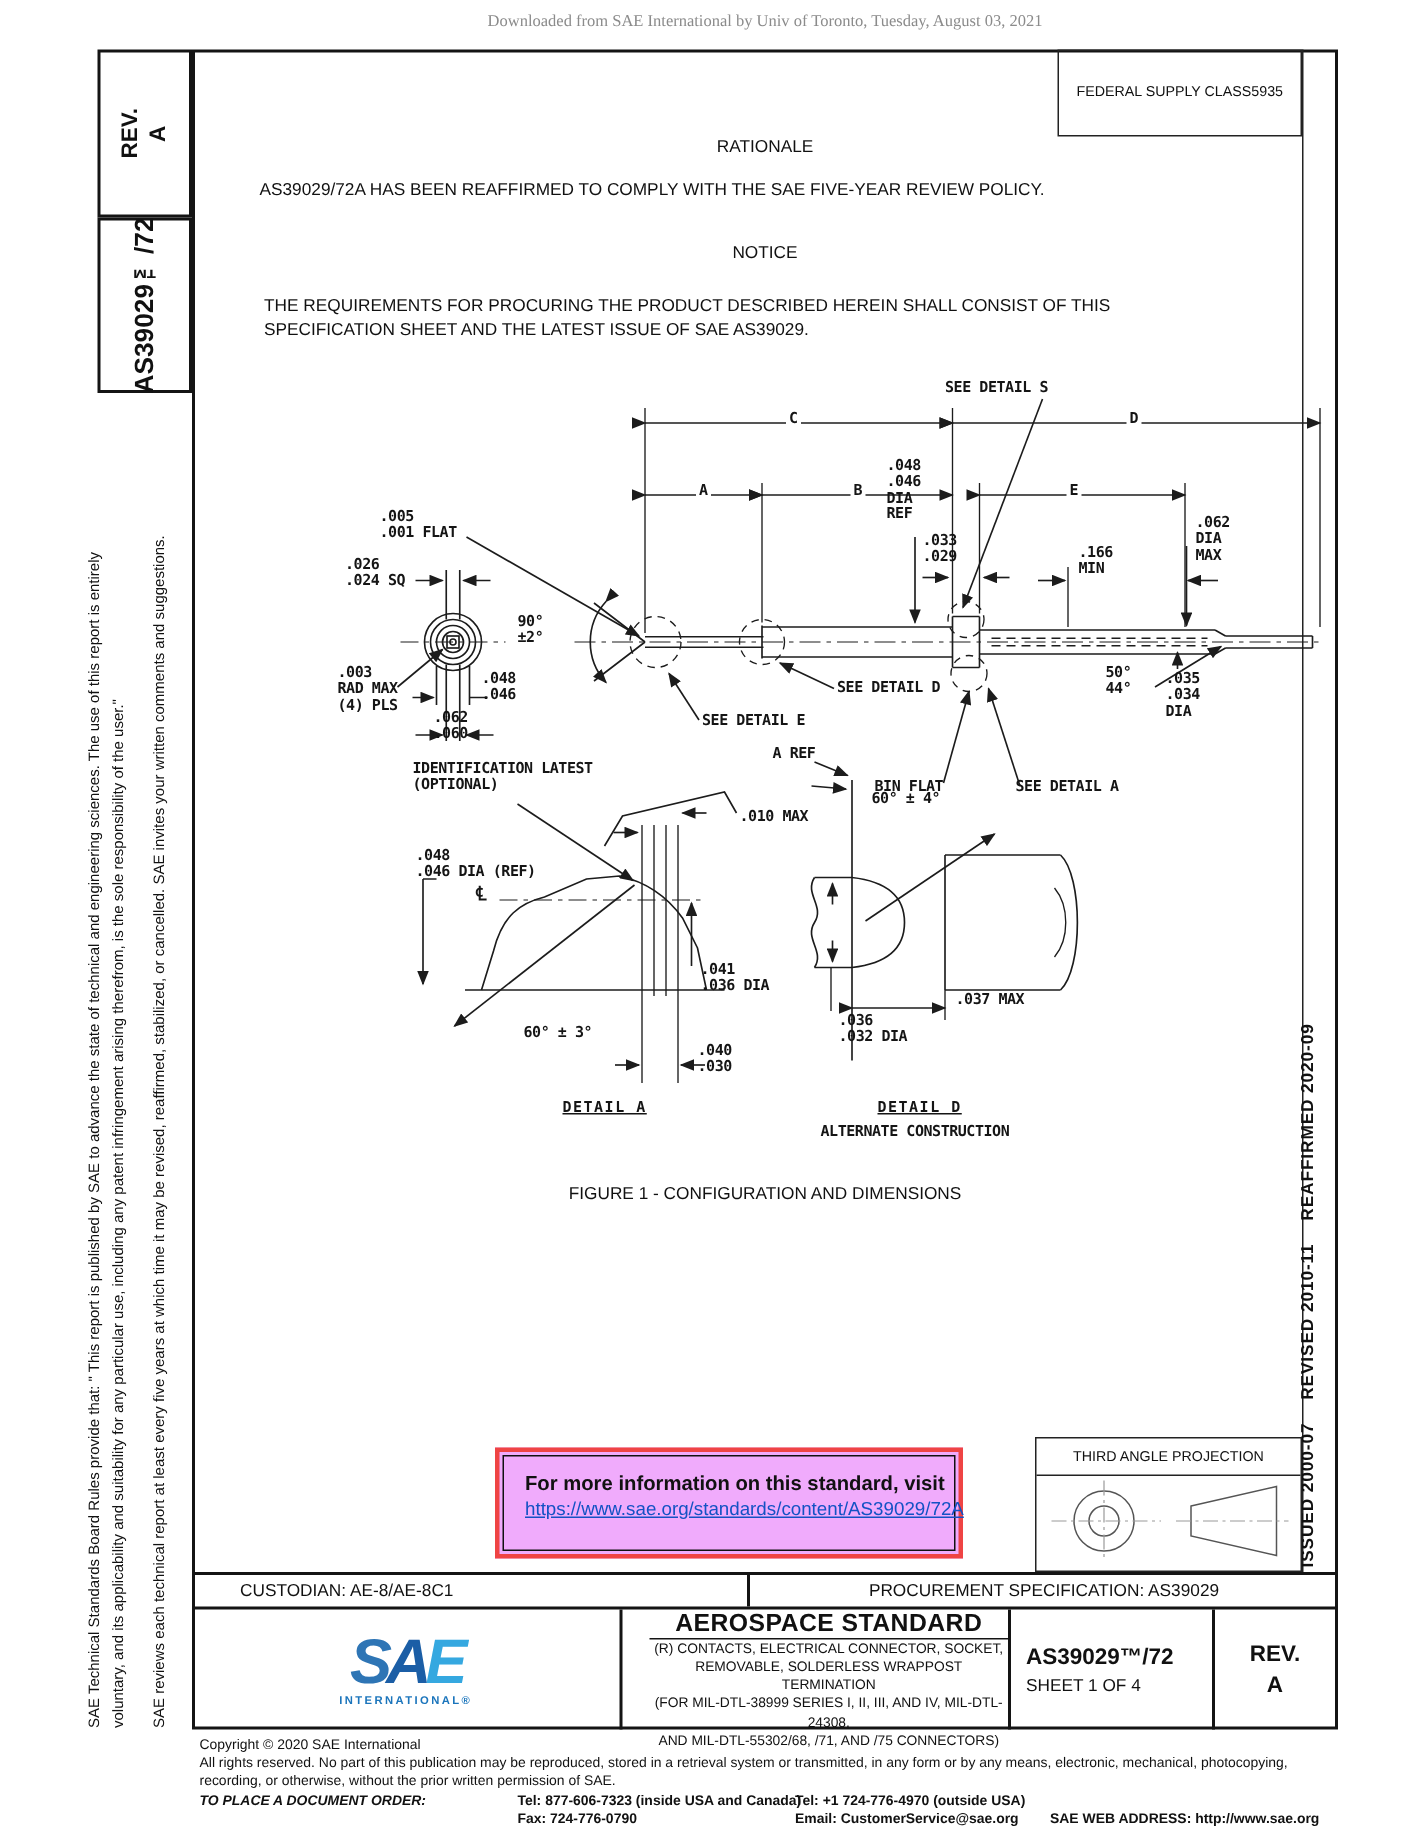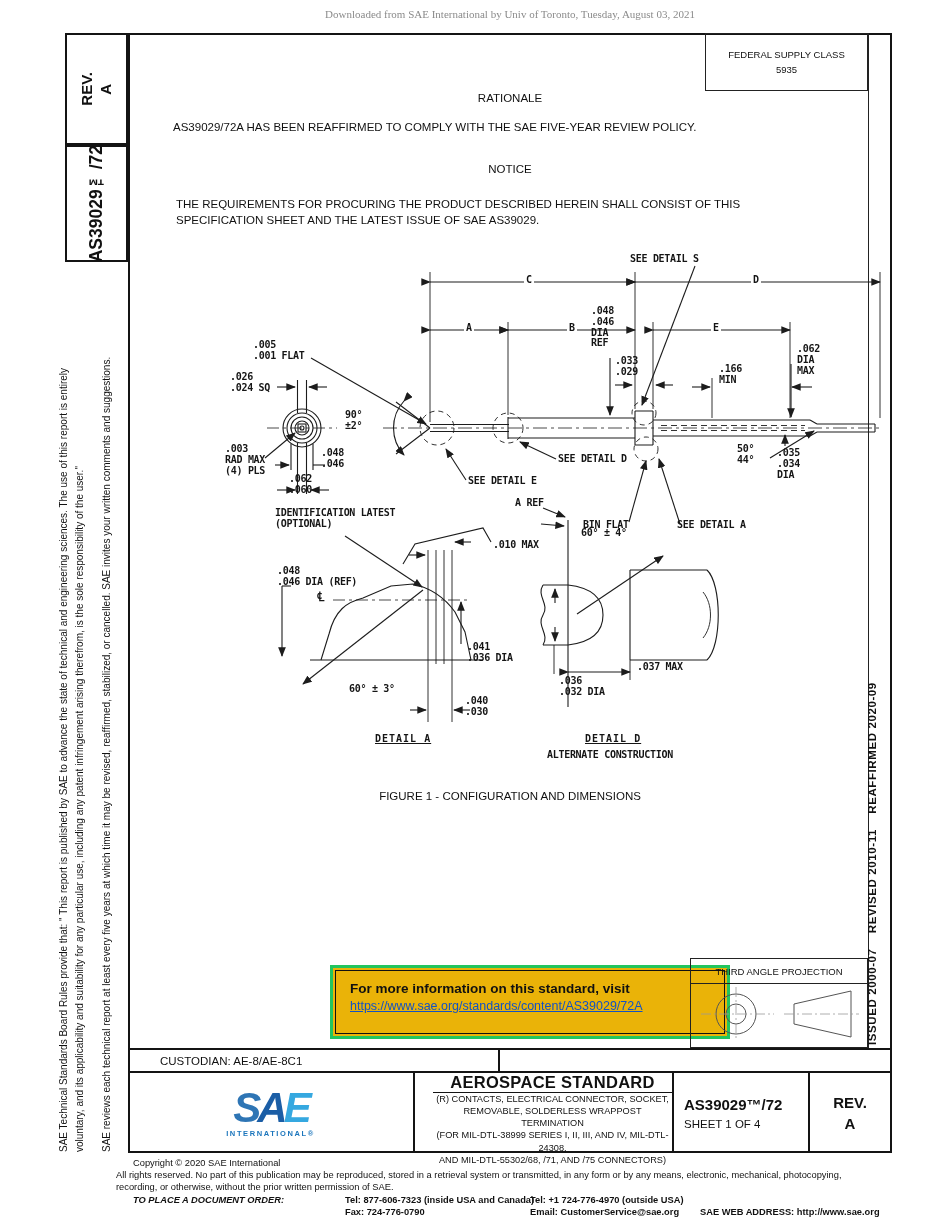--- a/index.html
+++ b/index.html
@@ -6,21 +6,21 @@
   #page{position:relative;width:950px;height:1230px;background:#fff;overflow:hidden;
         font-family:"Liberation Sans",sans-serif;color:#111;}
   .abs{position:absolute;}
   
   .dl-note{left:130px;top:8px;width:760px;text-align:center;font-family:"Liberation Serif",serif;
            font-size:11px;color:#8b8b8b;}
   
   .main-frame{left:128px;top:33px;width:764px;height:1120px;border:2.5px solid #141414;box-sizing:border-box;}
   .strip-line{left:868px;top:33px;width:0;height:1015px;border-left:1.5px solid #222;}
   .fsc-box{left:705px;top:33px;width:163px;height:58px;border:1.5px solid #222;box-sizing:border-box;
-           display:flex;flex-direction:column;align-items:center;justify-content:center;font-size:9.5px;line-height:1.6;}
+           display:flex;flex-direction:row;align-items:center;justify-content:center;font-size:9.5px;line-height:1.6;}
   
   .vr{writing-mode:vertical-rl;transform:rotate(180deg);}
   .vwrap{display:flex;align-items:center;justify-content:center;}
   .rev-box{left:65px;top:33px;width:63px;height:112px;border:2px solid #141414;box-sizing:border-box;}
   .num-box{left:65px;top:145px;width:63px;height:117px;border:2px solid #141414;box-sizing:border-box;}
   .rev-box .vr{font-size:15px;font-weight:bold;line-height:1.25;text-align:center;white-space:pre-line;}
   .num-box .vr{font-size:17.5px;font-weight:bold;}
   .discl{top:262px;height:890px;}
   .discl .vr{height:100%;font-size:10px;line-height:16px;white-space:pre-line;}
   .hist{left:866px;top:420px;width:26px;height:625px;}
@@ -31,21 +31,21 @@
   .pre{white-space:pre-line;}
   
   #figure{left:225px;top:252px;width:660px;height:530px;}
   .fig-svg{position:absolute;left:0;top:0;}
   .dim{position:absolute;font-family:"DejaVu Sans Mono",monospace;font-size:10px;font-weight:700;
        line-height:1.08;letter-spacing:-0.3px;white-space:pre-line;color:#151515;}
   .bgw{background:#fff;padding:0 2px;}
   .und{text-decoration:underline;letter-spacing:1px;}
   .fig-caption{left:128px;top:790px;width:764px;text-align:center;font-size:11.5px;}
   
-  .link-outer{left:330px;top:965px;width:400px;height:74px;border:3px solid #22c55e;box-sizing:border-box;background:#eab308;}
+  .link-outer{left:330px;top:965px;width:312px;height:74px;border:3px solid #ef4444;box-sizing:border-box;background:#f0abfc;}
   .link-inner{position:absolute;left:2px;top:2px;right:2px;bottom:2px;border:1.5px solid #111;
               padding:10px 0 0 14px;box-sizing:border-box;}
   .link-l1{font-size:13.5px;font-weight:bold;}
   .link-l2{font-size:12.5px;text-decoration:underline;margin-top:3px;display:inline-block;cursor:pointer;}
   
   .tap-box{left:690px;top:958px;width:178px;height:90px;border:1.5px solid #222;box-sizing:border-box;}
   .tap-head{height:25px;border-bottom:1.5px solid #222;display:flex;align-items:center;justify-content:center;
             font-size:9.5px;box-sizing:border-box;}
   
   .cust-row{left:128px;top:1048px;width:764px;height:25px;border-top:2px solid #141414;border-bottom:2px solid #141414;
@@ -287,20 +287,21 @@
           <circle cx="45" cy="30" r="20"></circle>
         <path d="M45,3 V57 M10,30 H83" stroke-dasharray="10,3,2,3" stroke-width=".8" stroke="#999"></path>
         <path d="M103,20 L160,7 L160,53 L103,40 Z"></path>
         <path d="M93,30 H168" stroke-dasharray="10,3,2,3" stroke-width=".8" stroke="#999"></path>
       </g>
     </svg>
   </div>
 
   <div class="abs cust-row">
     <div class="cust-cell">CUSTODIAN: AE-8/AE-8C1</div>
+    <div class="proc-cell">PROCUREMENT SPECIFICATION: AS39029</div>
   </div>
 
   <div class="abs logo-cell">
     <div class="sae-word">
       <span class="sae-letter" id="sae-s" style="color: rgb(46, 117, 181);">S</span>
       <span class="sae-letter" id="sae-a" style="color: rgb(27, 94, 166);">A</span>
       <span class="sae-letter" id="sae-e" style="color: rgb(53, 168, 224);">E</span>
     </div>
     <div class="sae-sub">INTERNATIONAL®</div>
   </div>
@@ -317,21 +318,21 @@
   <div class="abs numcell">
     <div class="n1">AS39029™/72</div>
     <div class="n2">SHEET 1 OF 4</div>
   </div>
   <div class="abs revcell">
     <div>REV.</div>
     <div>A</div>
   </div>
 
   <div class="abs foot" style="left:133px;top:1157px;">Copyright © 2020 SAE International</div>
-  <div class="abs foot pre" style="left:116px;top:1169px;width:790px;">All rights reserved. No part of this publication may be reproduced, stored in a retrieval system or transmitted, in any form or by any means, electronic, mechanical, photocopying,
+  <div class="abs foot pre" style="left:133px;top:1169px;width:790px;">All rights reserved. No part of this publication may be reproduced, stored in a retrieval system or transmitted, in any form or by any means, electronic, mechanical, photocopying,
 recording, or otherwise, without the prior written permission of SAE.</div>
   <div class="abs foot fbold" style="left:133px;top:1194px;font-style:italic;">TO PLACE A DOCUMENT ORDER:</div>
   <div class="abs foot fbold" style="left:345px;top:1194px;">Tel: 877-606-7323 (inside USA and Canada)</div>
   <div class="abs foot fbold" style="left:530px;top:1194px;">Tel: +1 724-776-4970 (outside USA)</div>
   <div class="abs foot fbold" style="left:345px;top:1206px;">Fax: 724-776-0790</div>
   <div class="abs foot fbold" style="left:530px;top:1206px;">Email: CustomerService@sae.org</div>
   <div class="abs foot fbold" style="left:700px;top:1206px;">SAE WEB ADDRESS: http://www.sae.org</div>
 
 </div>
 

